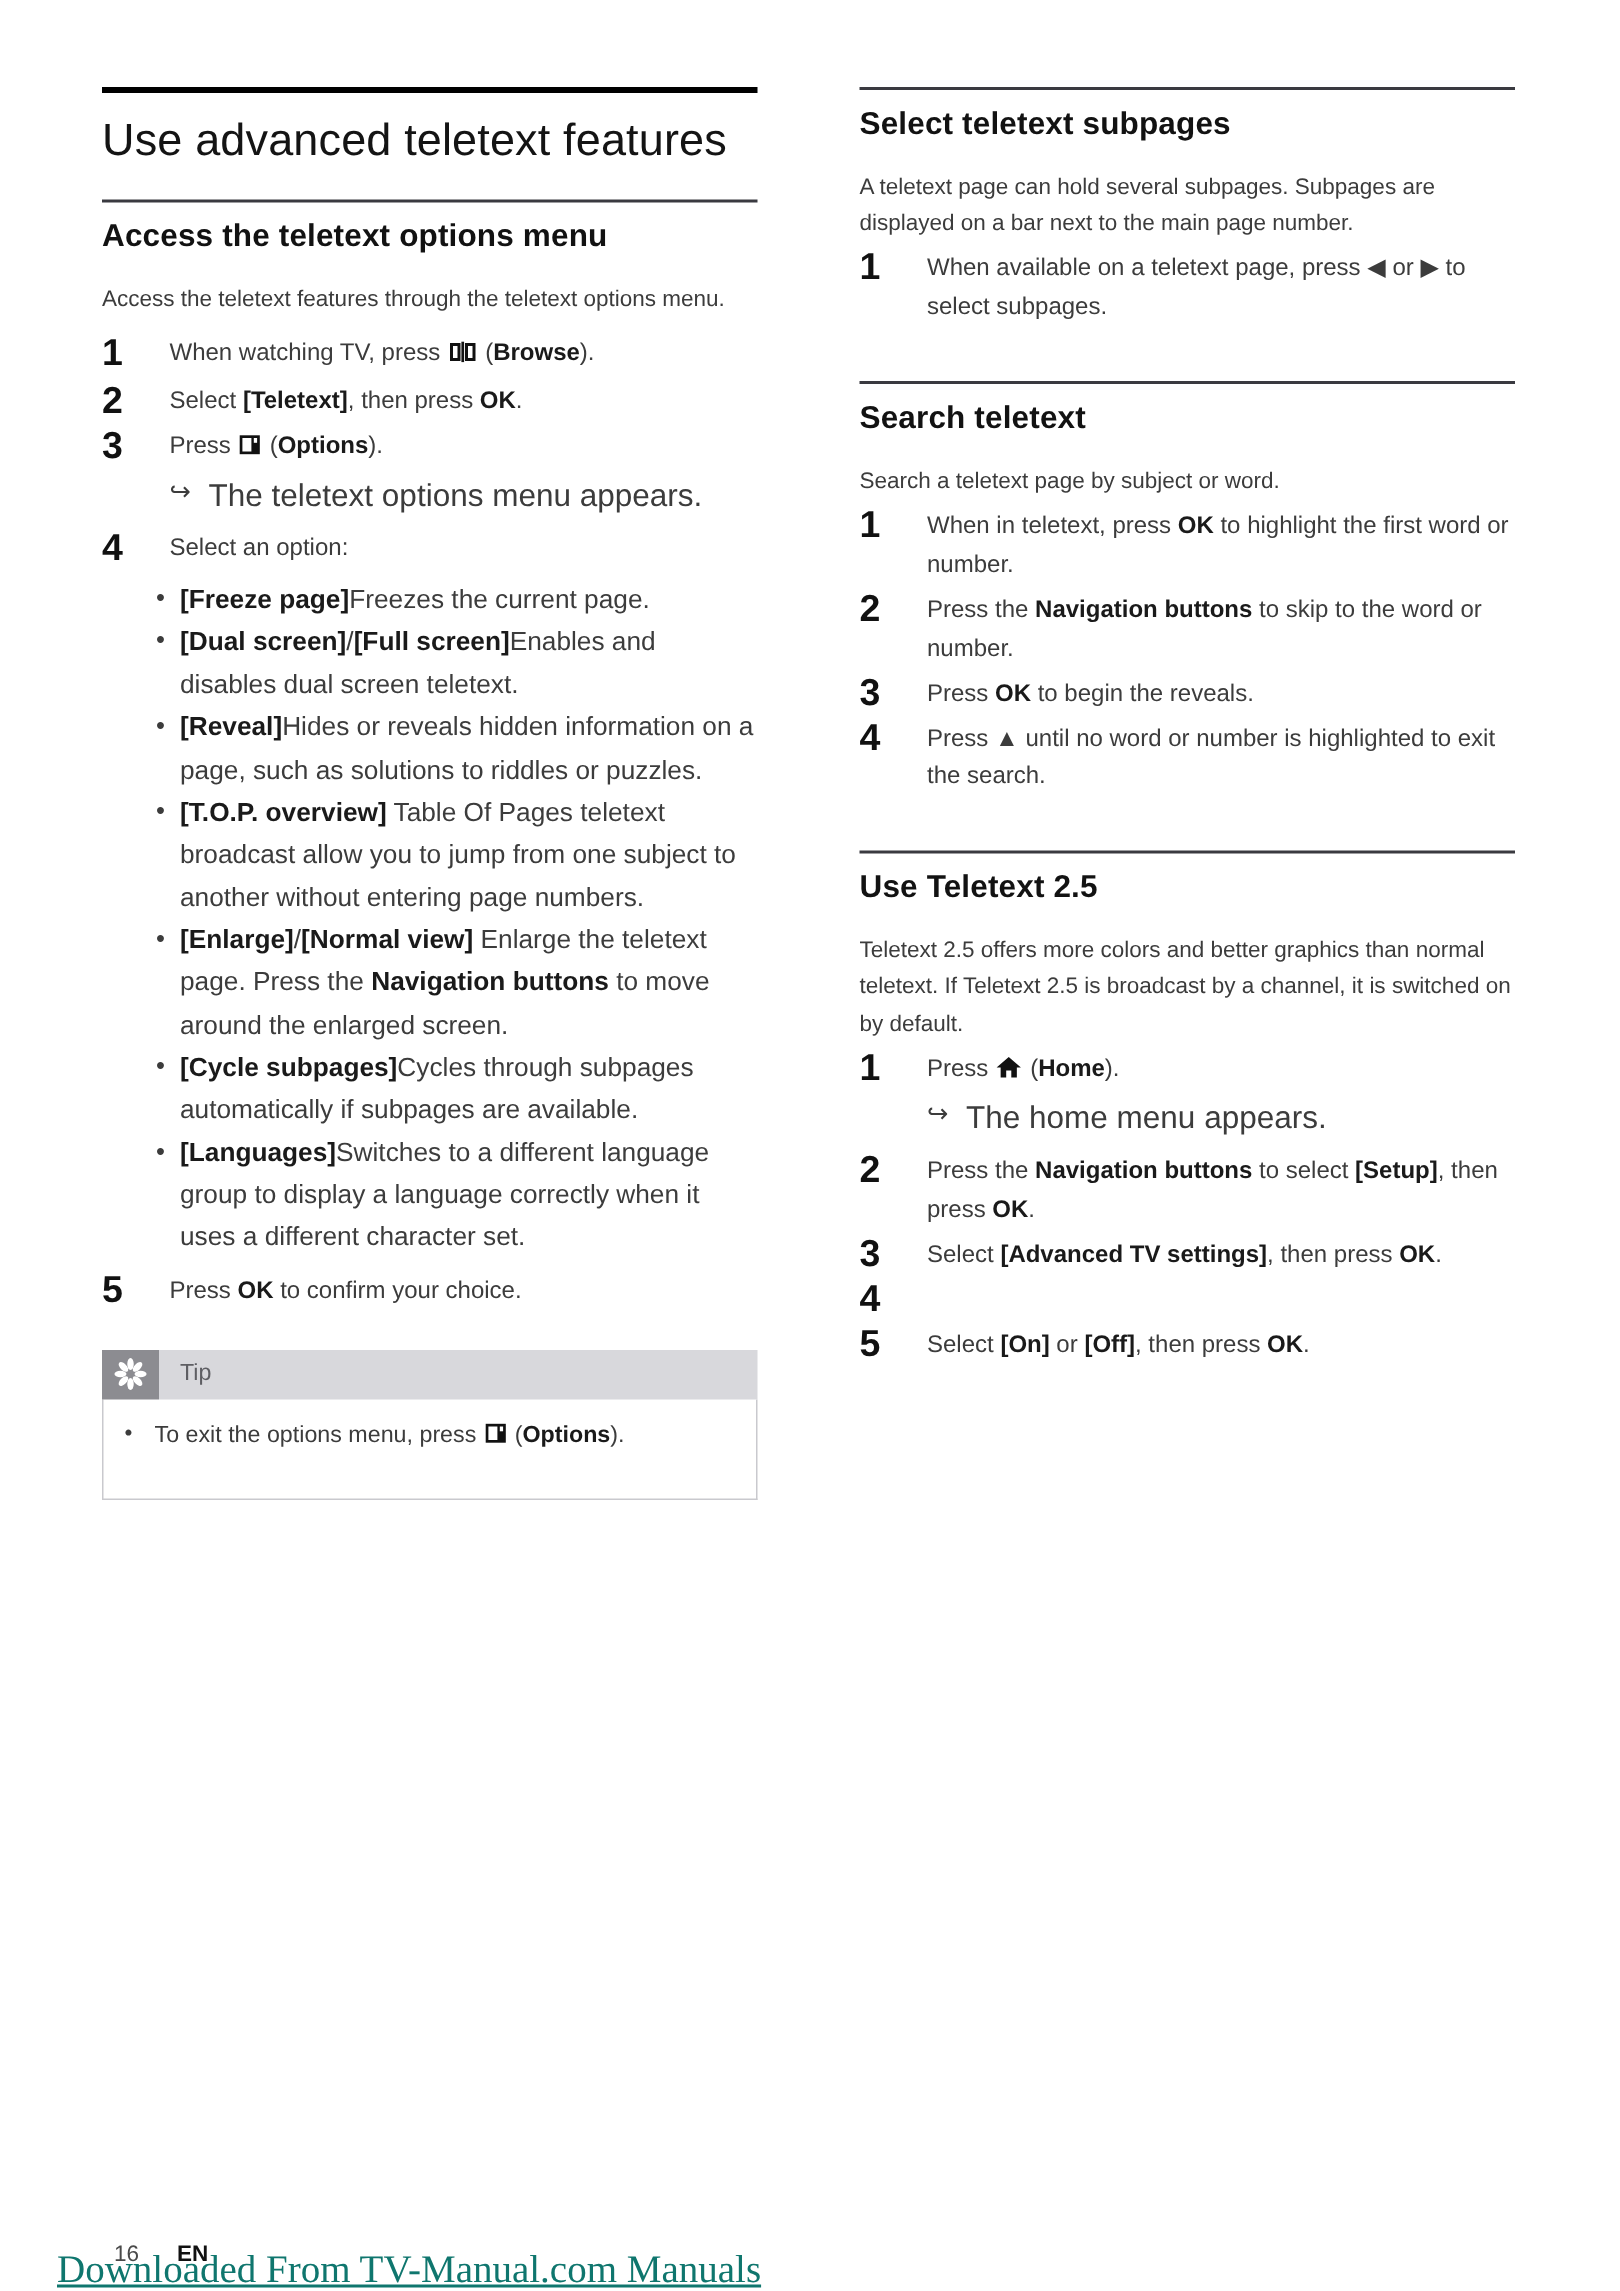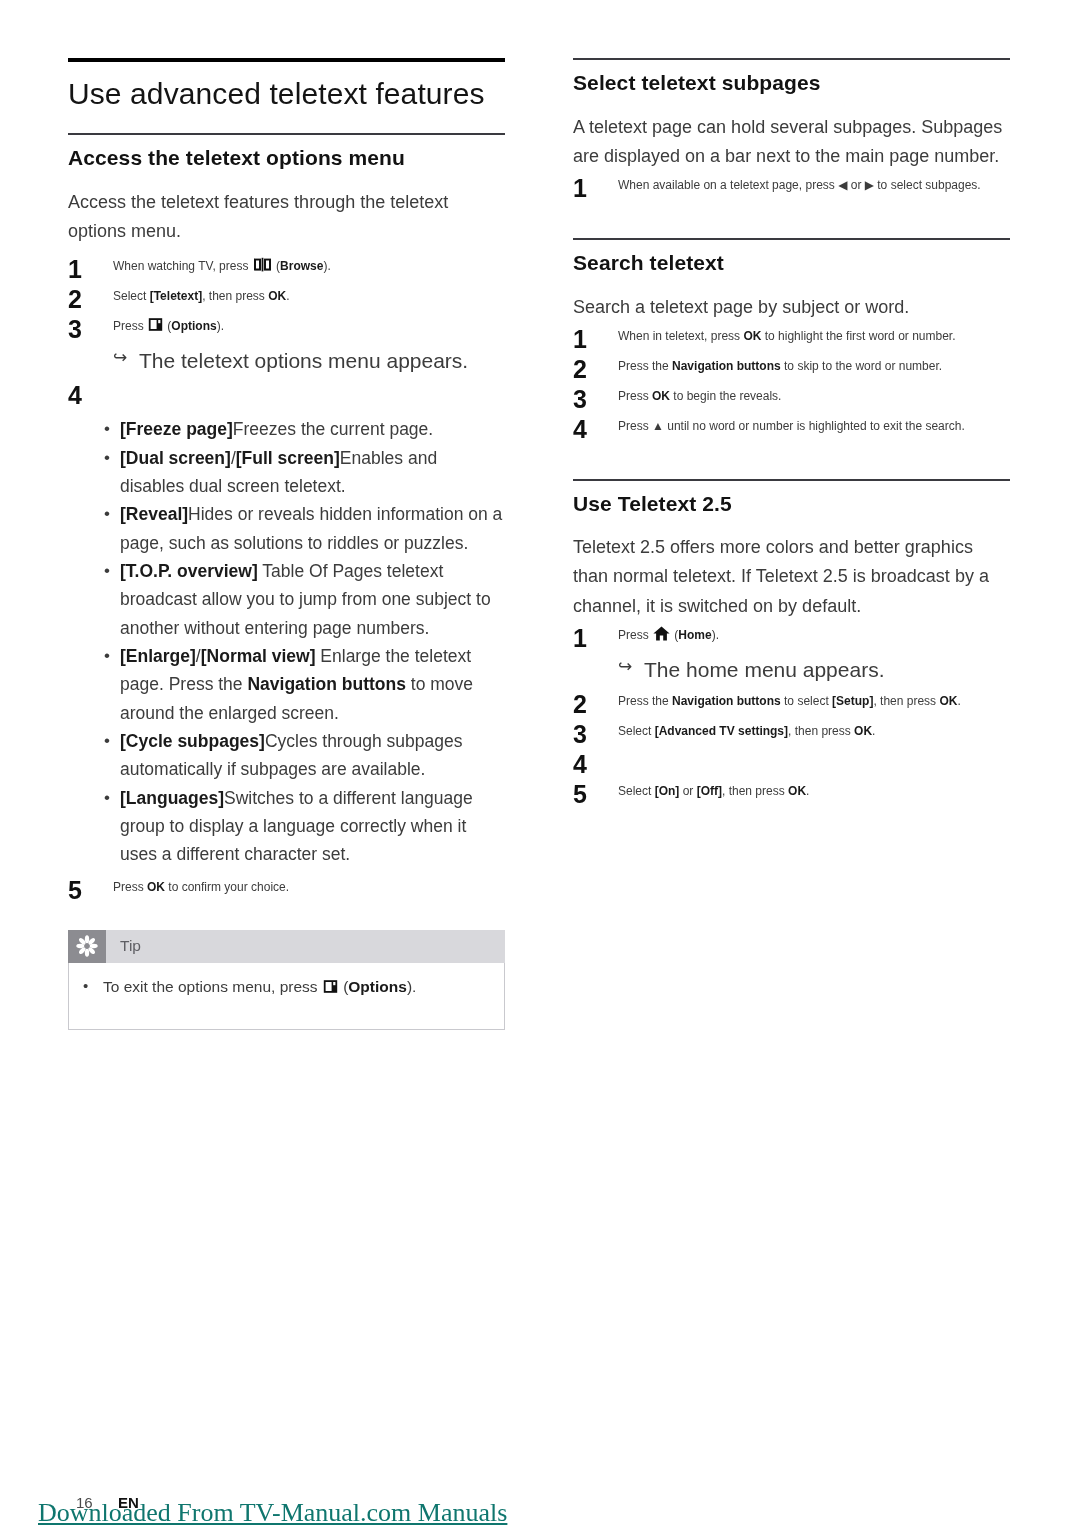--- a/index.html
+++ b/index.html
@@ -54,21 +54,21 @@
     font-size: 21px;
     font-weight: 700;
     line-height: 1.22;
     margin: 0 0 17px 0;
     color: #121212;
     letter-spacing: 0.1px;
   }
 
   
   p.body {
-    font-size: 18px;
+    font-size: 15px;
     line-height: 1.62;
     margin: 0 0 8px 0;
     color: #3c3c3c;
     font-weight: 300;
   }
   p.body.tight { margin-bottom: 2px; }
 
   
   .steps { margin: 0 0 6px 0; }
   .step {
@@ -80,21 +80,21 @@
     flex: 0 0 45px;
     font-size: 25px;
     font-weight: 700;
     line-height: 1.12;
     color: #111111;
     text-align: left;
     padding-top: 1px;
   }
   .step-text {
     flex: 1 1 auto;
-    font-size: 12px;
+    font-size: 16px;
     line-height: 1.62;
     color: #3c3c3c;
     font-weight: 300;
     padding-top: 3px;
   }
   .substep {
     display: flex;
     align-items: flex-start;
     margin: 0 0 2px 45px;
   }
@@ -271,20 +271,21 @@
                 <rect x="2.6" y="3" width="6" height="9" fill="#fff"></rect>
                 <rect x="10.2" y="3" width="2.2" height="3.2" fill="#fff"></rect>
               </svg></span><span> (</span><span class="b">Options</span><span>).</span></div>
         </div>
         <div class="substep">
           <div class="substep-arrow">↪</div>
           <div class="substep-text">The teletext options menu appears.</div>
         </div>
         <div class="step">
           <div class="step-num">4</div>
+          <div class="step-text"><span>Select an option:</span></div>
         </div>
       </div>
 
     <div class="bullets" id="options-bullet-list">
         <div class="bullet">
           <div class="bullet-dot">•</div>
           <div class="bullet-text"><span class="b">[Freeze page]</span><span>Freezes the current page.</span></div>
         </div>
         <div class="bullet">
           <div class="bullet-dot">•</div>

